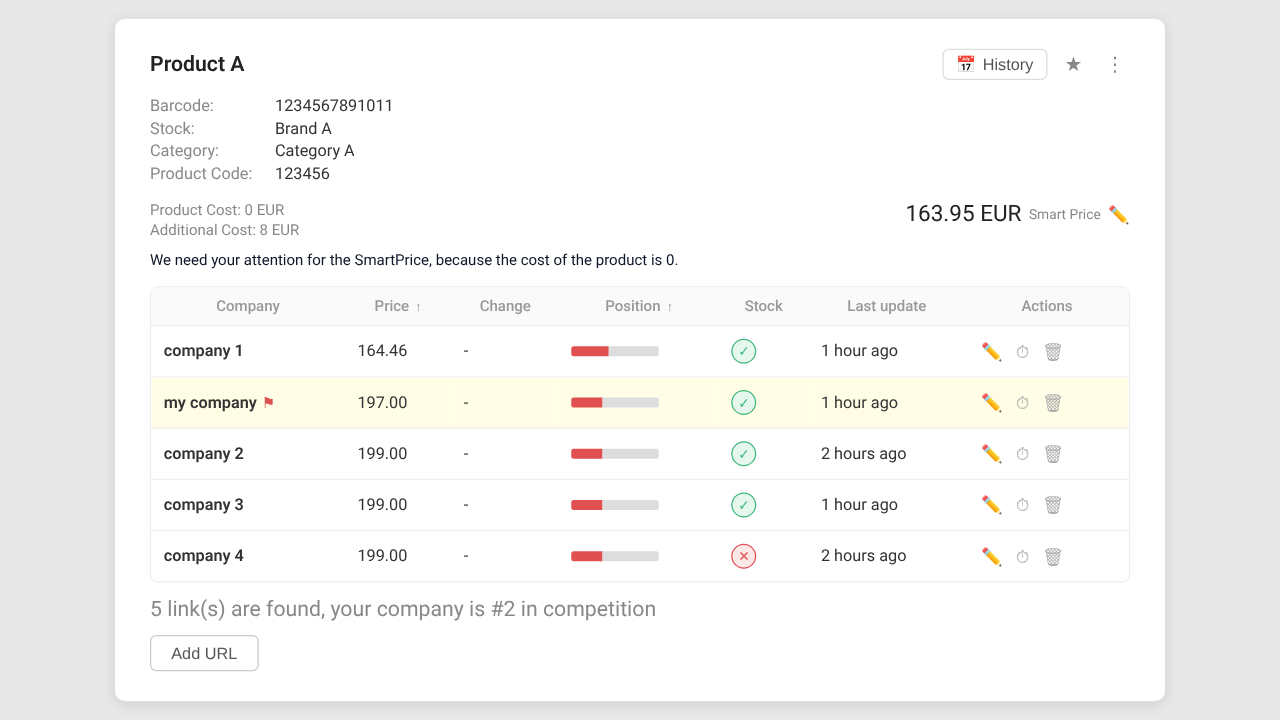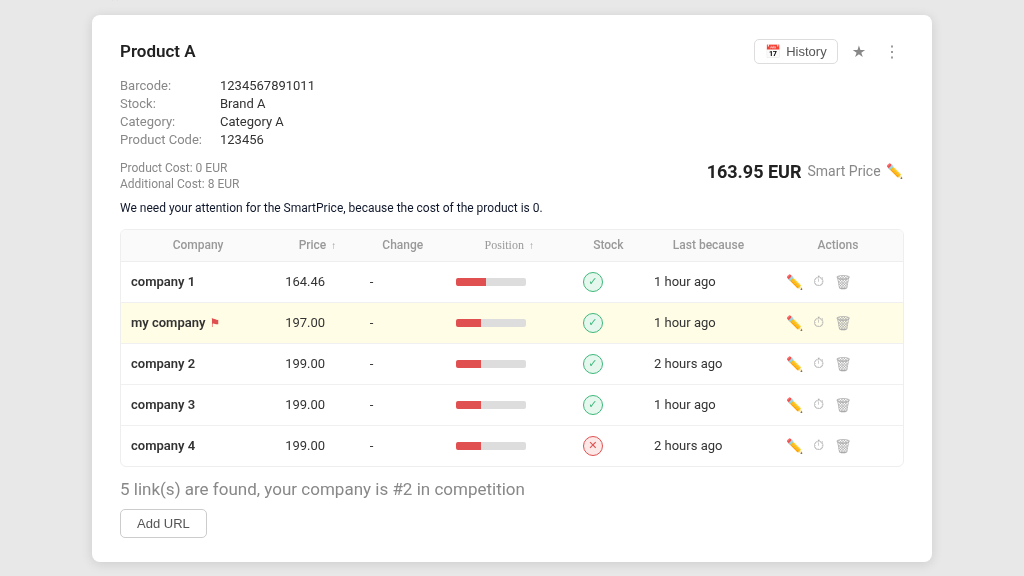--- a/index.html
+++ b/index.html
@@ -94,25 +94,25 @@
       font-size: 12px;
       color: #888;
     }
     .smart-price-block {
       display: flex;
       align-items: center;
       gap: 6px;
     }
     .smart-price-value {
       font-size: 18px;
-      font-weight: 700;
+      font-weight: 400;
       color: #222;
     }
     .smart-price-label {
-      font-size: 14px;
+      font-size: 11px;
       color: #888;
     }
     .edit-icon-btn {
       background: none;
       border: none;
       cursor: pointer;
       color: #888;
       font-size: 14px;
     }
     .warning-text {
@@ -279,23 +279,23 @@
     <div class="warning-text">We need your attention for the SmartPrice, because the cost of the product is 0.</div>
 
     
     <div class="table-wrap">
       <table>
         <thead>
           <tr>
             <th>Company</th>
             <th style="cursor:pointer;">Price <span class="sort-arrow">↑</span></th>
             <th>Change</th>
-            <th style="cursor:pointer;font-family:Liberation Serif, serif;">Position <span class="sort-arrow">↑</span></th>
+            <th style="cursor:pointer;">Position <span class="sort-arrow">↑</span></th>
             <th>Stock</th>
-            <th>Last because</th>
+            <th>Last update</th>
             <th>Actions</th>
           </tr>
         </thead>
         <tbody id="table-body">
             <tr>
               <td><span class="company-name">company 1</span></td>
               <td>164.46</td>
               <td>-</td>
               <td>
                 <div class="position-bar-wrap">

